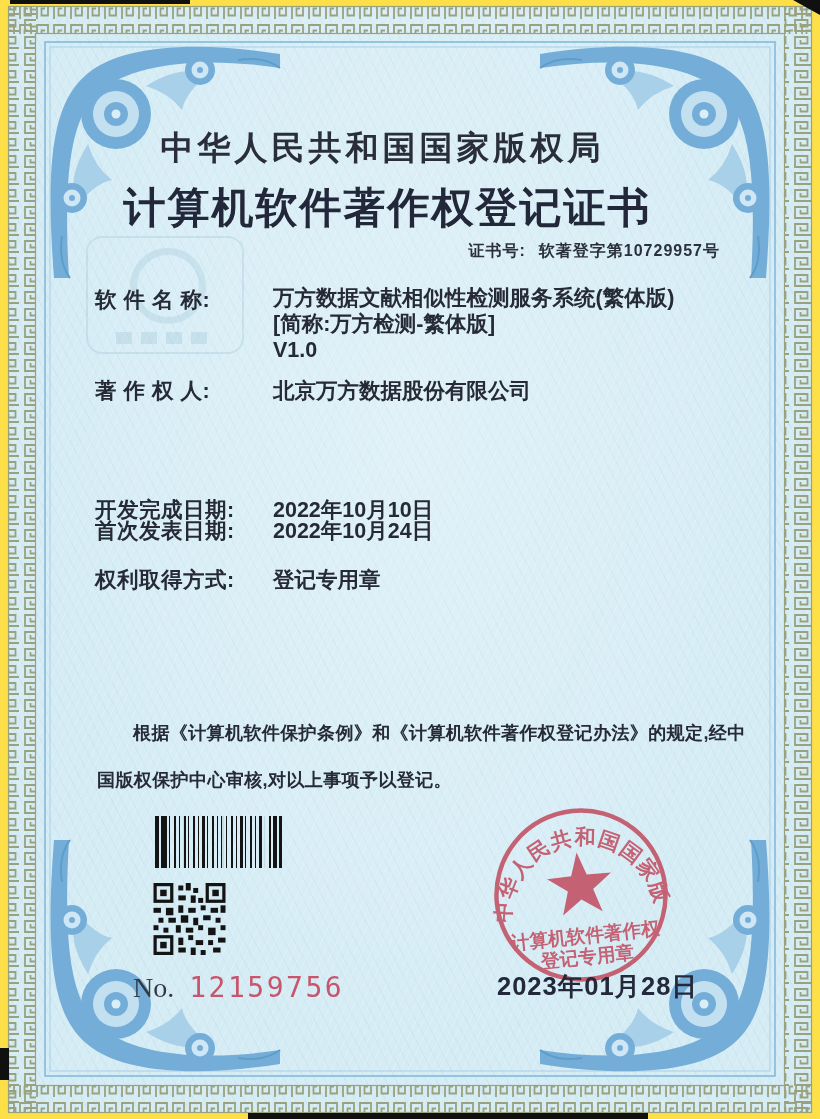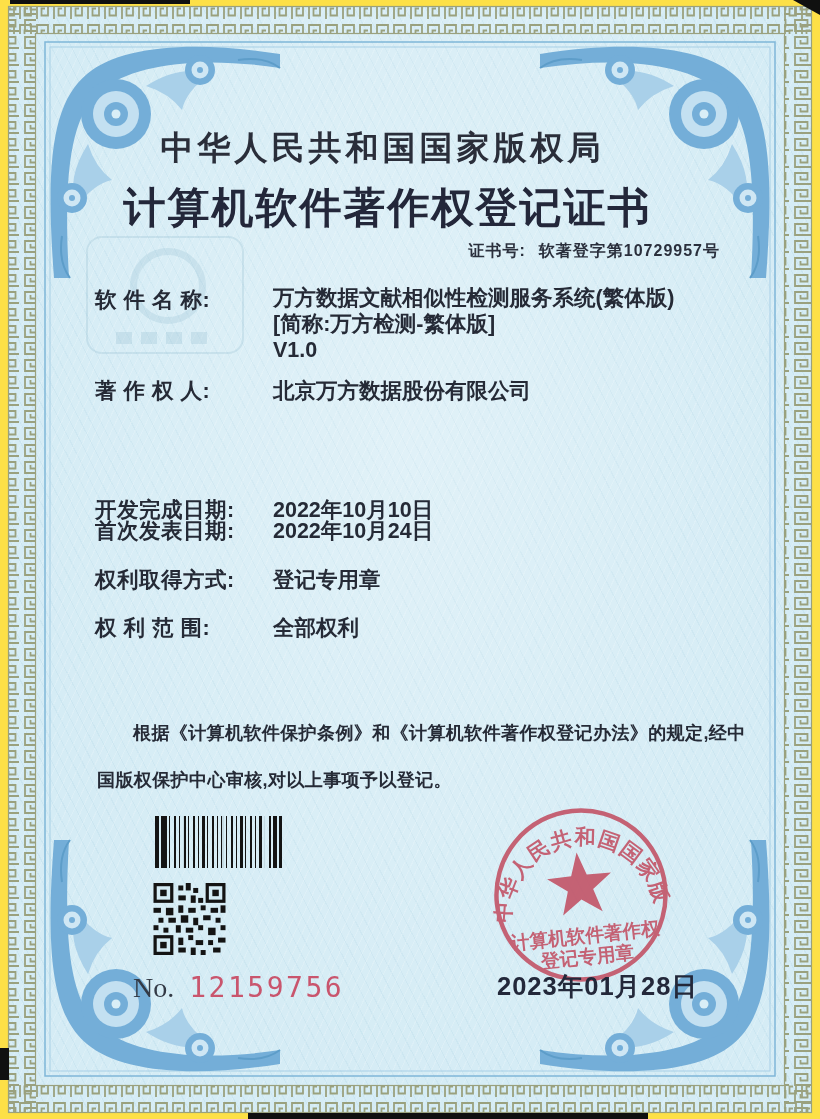--- a/index.html
+++ b/index.html
@@ -123,24 +123,20 @@
     <span class="val">2022年10月10日</span>
   </div>
   <div class="row" style="top:516px">
     <span class="lbl">首次发表日期:</span>
     <span class="val">2022年10月24日</span>
   </div>
   <div class="row" style="top:565px">
     <span class="lbl">权利取得方式:</span>
     <span class="val">登记专用章</span>
   </div>
-  <div class="row" style="top:613px">
-    <span class="lbl">权 利 范 围:</span>
-    <span class="val">全部权利</span>
-  </div>
 
   <p class="statement">根据《计算机软件保护条例》和《计算机软件著作权登记办法》的规定,经中国版权保护中心审核,对以上事项予以登记。</p>
 
   <div class="barcode"></div>
 
   <svg class="qr" width="77" height="72" viewBox="0 0 29 29">
     <g fill="#141414">
       <rect x="0" y="0" width="8" height="8"></rect>
         <rect x="21" y="0" width="8" height="8"></rect>
         <rect x="0" y="21" width="8" height="8"></rect>

